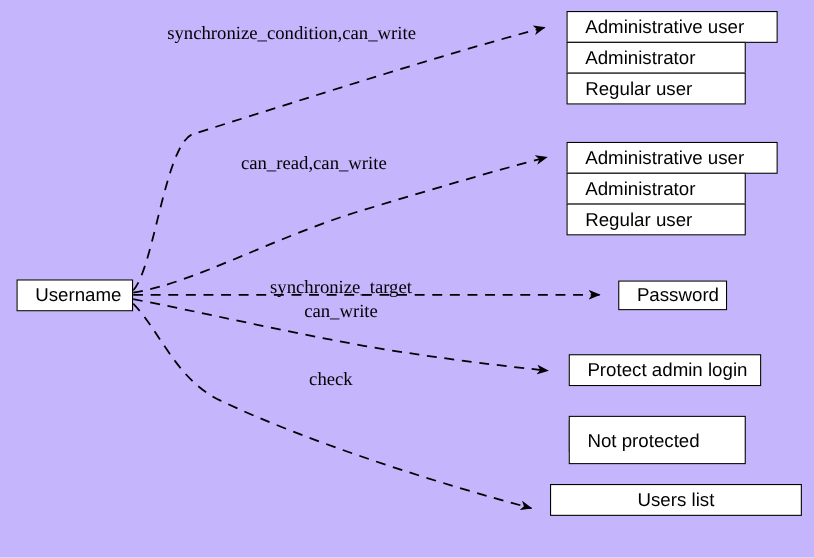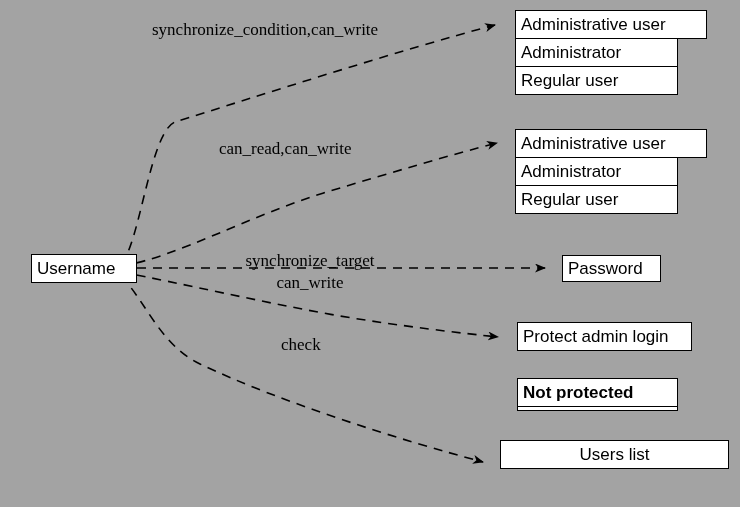--- a/index.html
+++ b/index.html
@@ -4,21 +4,21 @@
 <style>
   html, body {
     margin: 0;
     padding: 0;
     background: #ffffff;
   }
   #canvas {
     position: relative;
     width: 740px;
     height: 507px;
-    background: #a3a3a3;
+    background: #c4b5fd;
     overflow: hidden;
     font-family: "Liberation Sans", sans-serif;
   }
   #edge-layer {
     position: absolute;
     left: 0;
     top: 0;
     width: 740px;
     height: 507px;
   }
@@ -51,21 +51,21 @@
     background: #ffffff;
     font-family: "Liberation Sans", sans-serif;
     font-size: 17px;
     color: #000000;
     line-height: 1;
     display: flex;
     align-items: center;
     white-space: nowrap;
     overflow: hidden;
   }
-  .cell.pad-left { padding-left: 5px; justify-content: flex-start; }
+  .cell.pad-left { padding-left: 16px; justify-content: flex-start; }
   .cell.center   { justify-content: center; }
 </style>
 </head>
 <body>
 
 <div id="canvas">
 
   <svg id="edge-layer" viewBox="0 0 740 507">
     <defs>
       <marker id="arrowhead" markerWidth="11" markerHeight="9" refX="10" refY="4.5" orient="auto" markerUnits="userSpaceOnUse">
@@ -89,21 +89,21 @@
 
     <text class="edge-label" x="310" y="266" text-anchor="middle">synchronize_target</text>
     <text class="edge-label" x="310" y="288" text-anchor="middle">can_write</text>
 
     <text class="edge-label" x="281" y="350" text-anchor="start">check</text>
   </svg>
 
   <div id="node-layer">
 
     <div class="node" style="left:15px; top:254px; width:106px; height:29px;">
-      <div class="cell pad-left" style="left:16px; top:0; width:106px; height:29px;">Username</div>
+      <div class="cell pad-left" style="left:0; top:0; width:106px; height:29px;">Username</div>
     </div>
 
     <div class="node" style="left:515px; top:10px; width:192px; height:84px;">
       <div class="cell pad-left" style="left:0; top:0; width:192px; height:29px;">Administrative user</div>
       <div class="cell pad-left" style="left:0; top:28px; width:163px; height:29px;">Administrator</div>
       <div class="cell pad-left" style="left:0; top:56px; width:163px; height:29px;">Regular user</div>
     </div>
 
     <div class="node" style="left:515px; top:129px; width:192px; height:84px;">
       <div class="cell pad-left" style="left:0; top:0; width:192px; height:29px;">Administrative user</div>
@@ -111,21 +111,21 @@
       <div class="cell pad-left" style="left:0; top:56px; width:163px; height:29px;">Regular user</div>
     </div>
 
     <div class="node" style="left:562px; top:255px; width:99px; height:27px;text-align:center;">
       <div class="cell pad-left" style="left:0; top:0; width:99px; height:27px;">Password</div>
     </div>
 
     <div class="node" style="left:517px; top:322px; width:190px; height:84px;">
       <div class="cell pad-left" style="left:0; top:0; width:175px; height:29px;">Protect admin login</div>
       <div class="cell pad-left" style="left:0; top:28px; width:161px; height:29px;margin-top:32px;">Protected</div>
-      <div class="cell pad-left" style="left:0; top:56px; width:161px; height:29px;font-weight:bold;">Not protected</div>
+      <div class="cell pad-left" style="left:0; top:56px; width:161px; height:44px;">Not protected</div>
     </div>
 
     <div class="node" style="left:500px; top:440px; width:262px; height:56px;">
       <div class="cell center" style="left:0; top:0; width:229px; height:29px;">Users list</div>
     </div>
 
   </div>
 </div>
 
 </body></html>

